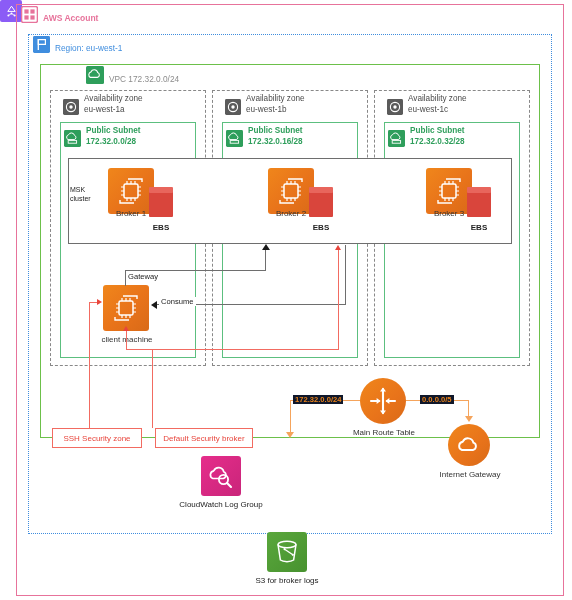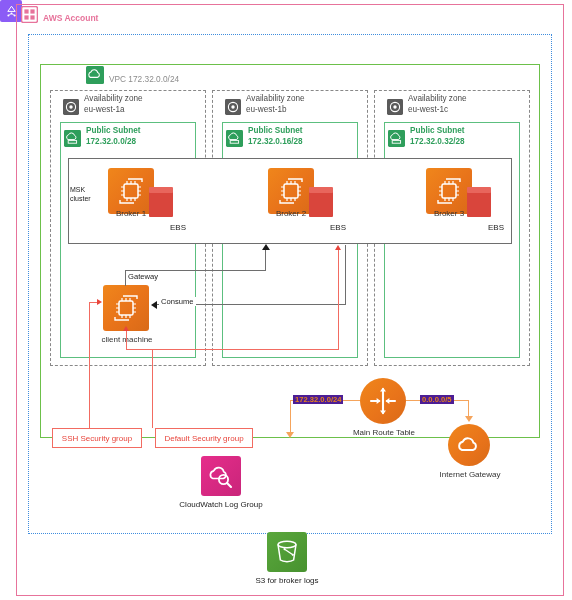--- a/index.html
+++ b/index.html
@@ -66,21 +66,21 @@
   .b3{left:426px;top:168px;}
   .bcap{position:absolute;font-size:8px;color:#333;text-align:center;width:60px;}
   .b1c{left:101px;top:209px;}
   .b2c{left:261px;top:209px;}
   .b3c{left:419px;top:209px;}
 
   .ebs{position:absolute;width:26px;height:32px;}
   .e1{left:148px;top:186px;}
   .e2{left:308px;top:186px;}
   .e3{left:466px;top:186px;}
-  .ecap{position:absolute;font-size:8px;color:#222;text-align:right;width:50px;font-weight:normal;}
+  .ecap{position:absolute;font-size:8px;color:#222;text-align:center;width:50px;font-weight:bold;}
   .e1c{left:136px;top:223px;}
   .e2c{left:296px;top:223px;}
   .e3c{left:454px;top:223px;}
 
   .client{position:absolute;left:103px;top:285px;width:46px;height:46px;border-radius:3px;
           background:linear-gradient(135deg,#F0861B 0%,#E8731A 55%,#D96A18 100%);
           display:flex;align-items:center;justify-content:center;}
   .client-cap{position:absolute;left:93px;top:335px;width:68px;text-align:center;font-size:8px;color:#333;}
 
   
@@ -115,21 +115,21 @@
   .s3 .sico{background:linear-gradient(135deg,#5AA73C 0%,#47922F 100%);}
 
   
   .circ{position:absolute;border-radius:50%;
         background:linear-gradient(135deg,#F0861B 0%,#E8731A 60%,#D96A18 100%);
         display:flex;align-items:center;justify-content:center;}
   .rt{left:360px;top:378px;width:46px;height:46px;}
   .rt-cap{position:absolute;left:338px;top:428px;width:92px;text-align:center;font-size:8px;color:#333;}
   .igw{left:448px;top:424px;width:42px;height:42px;}
   .igw-cap{position:absolute;left:432px;top:470px;width:76px;text-align:center;font-size:8px;color:#333;}
-  .rt-lbl{position:absolute;font-size:7.6px;font-weight:bold;color:#E8821B;background:#4c1d95;padding:0 2px;}
+  .rt-lbl{position:absolute;font-size:7.6px;font-weight:bold;color:#E8821B;background:#0f172a;padding:0 2px;}
 </style>
 </head>
 <body>
 
 <div id="canvas">
 
   <div class="frame aws-account"></div>
   <div class="frame region"></div>
   <div class="frame vpc"></div>
 
@@ -147,20 +147,28 @@
     <svg class="ico" width="17" height="17" viewBox="0 0 17 17">
       <rect x="0.6" y="0.6" width="15.8" height="15.8" rx="1.6" fill="none" stroke="#E7739B" stroke-width="1.4"></rect>
       <rect x="3.4" y="3.4" width="4.2" height="4.2" fill="#E7739B"></rect>
       <rect x="9.4" y="3.4" width="4.2" height="4.2" fill="#E7739B"></rect>
       <rect x="3.4" y="9.4" width="4.2" height="4.2" fill="#E7739B"></rect>
       <rect x="9.4" y="9.4" width="4.2" height="4.2" fill="#E7739B"></rect>
     </svg>
     <span class="txt">AWS Account</span>
   </div>
 
+  <div class="hdr lbl-region">
+    <svg class="ico" width="17" height="17" viewBox="0 0 17 17">
+      <rect x="0" y="0" width="17" height="17" rx="1.4" fill="#3F8DDE"></rect>
+      <path d="M5.3 3 L5.3 14" stroke="#fff" stroke-width="1.3" fill="none"></path>
+      <path d="M5.3 3.6 H12.4 V8.4 H5.3 Z" fill="none" stroke="#fff" stroke-width="1.2"></path>
+    </svg>
+    <span class="txt">Region: eu-west-1</span>
+  </div>
 
   <div class="hdr lbl-vpc">
     <svg class="ico" width="18" height="18" viewBox="0 0 18 18">
       <rect x="0" y="0" width="18" height="18" rx="1.5" fill="#2E9E5B"></rect>
       <path d="M4.4 11.4 a3 3 0 0 1 0.5 -5.5 a3.6 3.6 0 0 1 6.8 0.7 a2.5 2.5 0 0 1 -0.3 4.8 Z" fill="none" stroke="#fff" stroke-width="1.1" stroke-linejoin="round"></path>
     </svg>
     <span class="txt">VPC 172.32.0.0/24</span>
   </div>
 
   <div class="hdr lbl-az az1h">
@@ -322,24 +330,24 @@
   <div class="ln-red" style="left:152px;top:350px;width:1.2px;height:78px;"></div>
   <div class="ln-red" style="left:126px;top:349px;width:27px;height:1.2px;"></div>
   <div class="ln-red" style="left:126px;top:331px;width:1.2px;height:19px;"></div>
   <div class="arw arw-up-red" style="left:122.5px;top:326px;"></div>
 
   <div class="ln-red" style="left:152px;top:349px;width:187px;height:1.2px;"></div>
   <div class="ln-red" style="left:338px;top:250px;width:1.2px;height:100px;"></div>
   <div class="arw arw-up-red" style="left:335px;top:245px;"></div>
 
   <div class="sg sg-ssh">
-    <span>SSH Security group</span>
+    <span>SSH Security zone</span>
   </div>
   <div class="sg sg-def">
-    <span>Default Security group</span>
+    <span>Default Security broker</span>
   </div>
 
   <div class="ln-or" style="left:290px;top:400px;width:70px;height:1.3px;"></div>
   <div class="ln-or" style="left:290px;top:400px;width:1.3px;height:35px;"></div>
   <div class="arw arw-down-or" style="left:286px;top:432px;"></div>
   <div class="rt-lbl" style="left:293px;top:395px;">172.32.0.0/24</div>
 
   <div class="ln-or" style="left:406px;top:400px;width:63px;height:1.3px;"></div>
   <div class="ln-or" style="left:468px;top:400px;width:1.3px;height:19px;"></div>
   <div class="arw arw-down-or" style="left:464.5px;top:416px;"></div>

